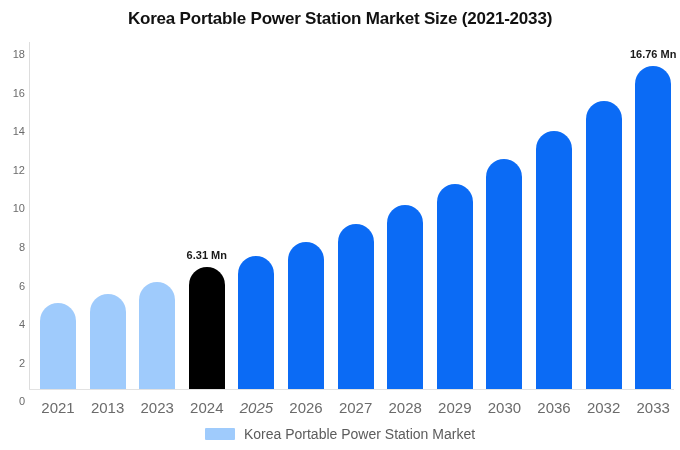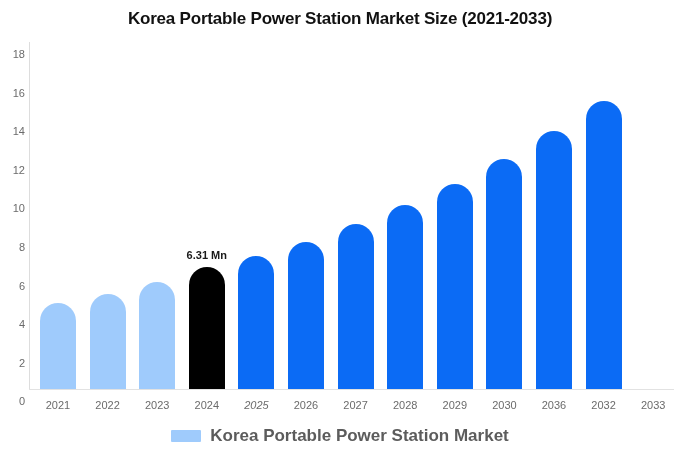--- a/index.html
+++ b/index.html
@@ -91,42 +91,41 @@
     font-size: 11px;
     font-weight: bold;
     color: #1a1a1a;
     white-space: nowrap;
   }
   .x-tick {
     position: absolute;
     top: 399px;
     width: 56px;
     text-align: center;
-    font-size: 11px;
+    font-size: 15px;
     color: #6b6b6b;
   }
   .legend {
     position: absolute;
     left: 0;
     top: 426px;
     width: 680px;
     display: flex;
     justify-content: center;
     align-items: center;
     gap: 9px;
   }
   .legend-swatch {
     width: 30px;
     height: 12px;
     border-radius: 1px;
   }
   .legend-label {
-    font-size: 17px;
+    font-size: 14px;
     color: #5c5c5c;
-    font-weight: bold;
   }
 </style>
 </head>
 <body>
 
 <div class="chart-root">
 
   <div class="chart-title">Korea Portable Power Station Market Size (2021-2033)</div>
 
   <div class="y-axis-line"></div>
@@ -176,24 +175,28 @@
       </div>
       <div class="bar-group" style="left: 486.4px; width: 36px; height: 230.369px;">
         <div class="bar" style="height: 230.369px; background: rgb(11, 107, 245);"></div>
       </div>
       <div class="bar-group" style="left: 536px; width: 36px; height: 258.322px;">
         <div class="bar" style="height: 258.322px; background: rgb(11, 107, 245);"></div>
       </div>
       <div class="bar-group" style="left: 585.6px; width: 36px; height: 288.203px;">
         <div class="bar" style="height: 288.203px; background: rgb(11, 107, 245);"></div>
       </div>
+      <div class="bar-group" style="left: 635.2px; width: 36px; height: 323.096px;">
+        <div class="bar" style="height: 323.096px; background: rgb(11, 107, 245);"></div>
+        <span class="bar-label">16.76 Mn</span>
+      </div>
     </div>
   <div class="bars-layer" id="xlabels-layer">
       <span class="x-tick" style="left: 30px;">2021</span>
-      <span class="x-tick" style="left: 79.6px;">2022</span>
+      <span class="x-tick" style="left: 79.6px;">2013</span>
       <span class="x-tick" style="left: 129.2px;">2023</span>
       <span class="x-tick" style="left: 178.8px;">2024</span>
       <span class="x-tick" style="left: 228.4px; font-style: italic;">2025</span>
       <span class="x-tick" style="left: 278px;">2026</span>
       <span class="x-tick" style="left: 327.6px;">2027</span>
       <span class="x-tick" style="left: 377.2px;">2028</span>
       <span class="x-tick" style="left: 426.8px;">2029</span>
       <span class="x-tick" style="left: 476.4px; text-align: center;">2030</span>
       <span class="x-tick" style="left: 526px;">2036</span>
       <span class="x-tick" style="left: 575.6px;">2032</span>

